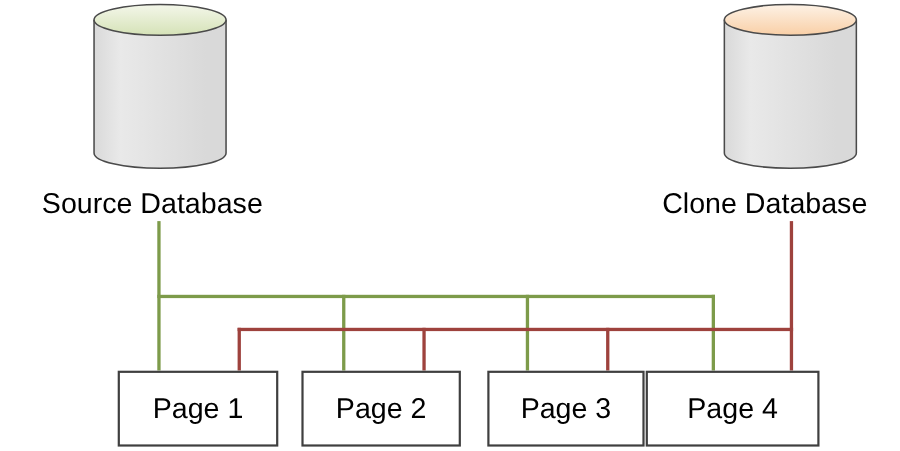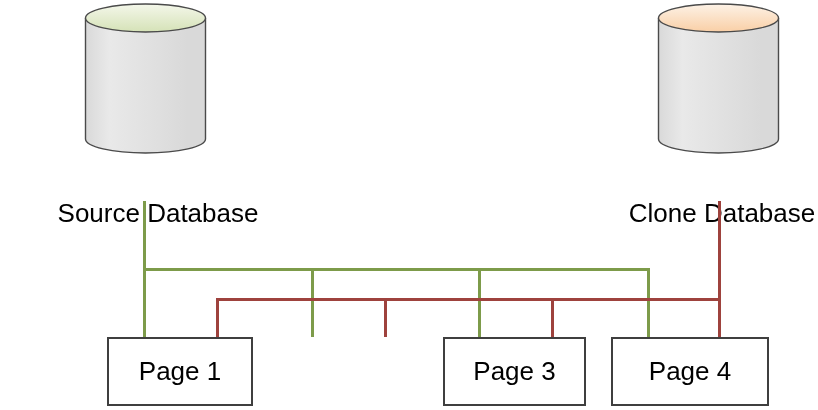--- a/index.html
+++ b/index.html
@@ -15,23 +15,22 @@
 
   .cyl { position: absolute; }
 
   .db-label {
     position: absolute;
     top: 170px;
     width: 240px;
     font-size: 26px;
     line-height: 30px;
     color: var(--text, #000);
-    text-align: center;
+    text-align: left;
     white-space: nowrap;
-    margin-top: 28px;
   }
   .db-label.source { left: 38px; }
   .db-label.clone  { left: 602px; }
 
   .hline, .vline { position: absolute; }
   .hline { height: 3px; }
   .vline { width: 3px; }
   .g { background: var(--source-line, #7d9b4a); z-index: 1; }
   .r { background: var(--clone-line, #9e423d); z-index: 2; }
 
@@ -45,21 +44,21 @@
     z-index: 3;
     display: flex;
     align-items: center;
     justify-content: center;
     font-size: 26px;
     color: var(--text, #000);
   }
   .page-box.p1 { left: 107px; width: 146px; }
   .page-box.p2 { left: 274px; width: 145px; }
   .page-box.p3 { left: 443px; width: 143px; }
-  .page-box.p4 { left: 611px; width: 158px; }
+  .page-box.p4 { left: 587px; width: 158px; }
 </style>
 </head>
 <body>
 
 <div class="canvas">
 
   <svg class="cyl" style="left:84px; top:2px;" width="123" height="152" viewBox="0 0 123 152">
     <defs>
       <linearGradient id="srcTop" x1="0" y1="0" x2="0" y2="1">
         <stop offset="0" style="stop-color:var(--source-top-light,#f4f7ea)"></stop>
@@ -104,20 +103,23 @@
 
   <div class="vline r" style="left:718px; top:201px; height:136px;"></div>
   <div class="hline r" style="left:216px; top:298px; width:505px;"></div>
   <div class="vline r" style="left:216px; top:298px; height:39px;"></div>
   <div class="vline r" style="left:384px; top:298px; height:39px;"></div>
   <div class="vline r" style="left:551px; top:298px; height:39px;"></div>
 
   <div class="page-box p1">
     <span>Page 1</span>
   </div>
+  <div class="page-box p2">
+    <span>Page 2</span>
+  </div>
   <div class="page-box p3">
     <span>Page 3</span>
   </div>
   <div class="page-box p4">
     <span>Page 4</span>
   </div>
 
 </div>
 
 </body></html>

